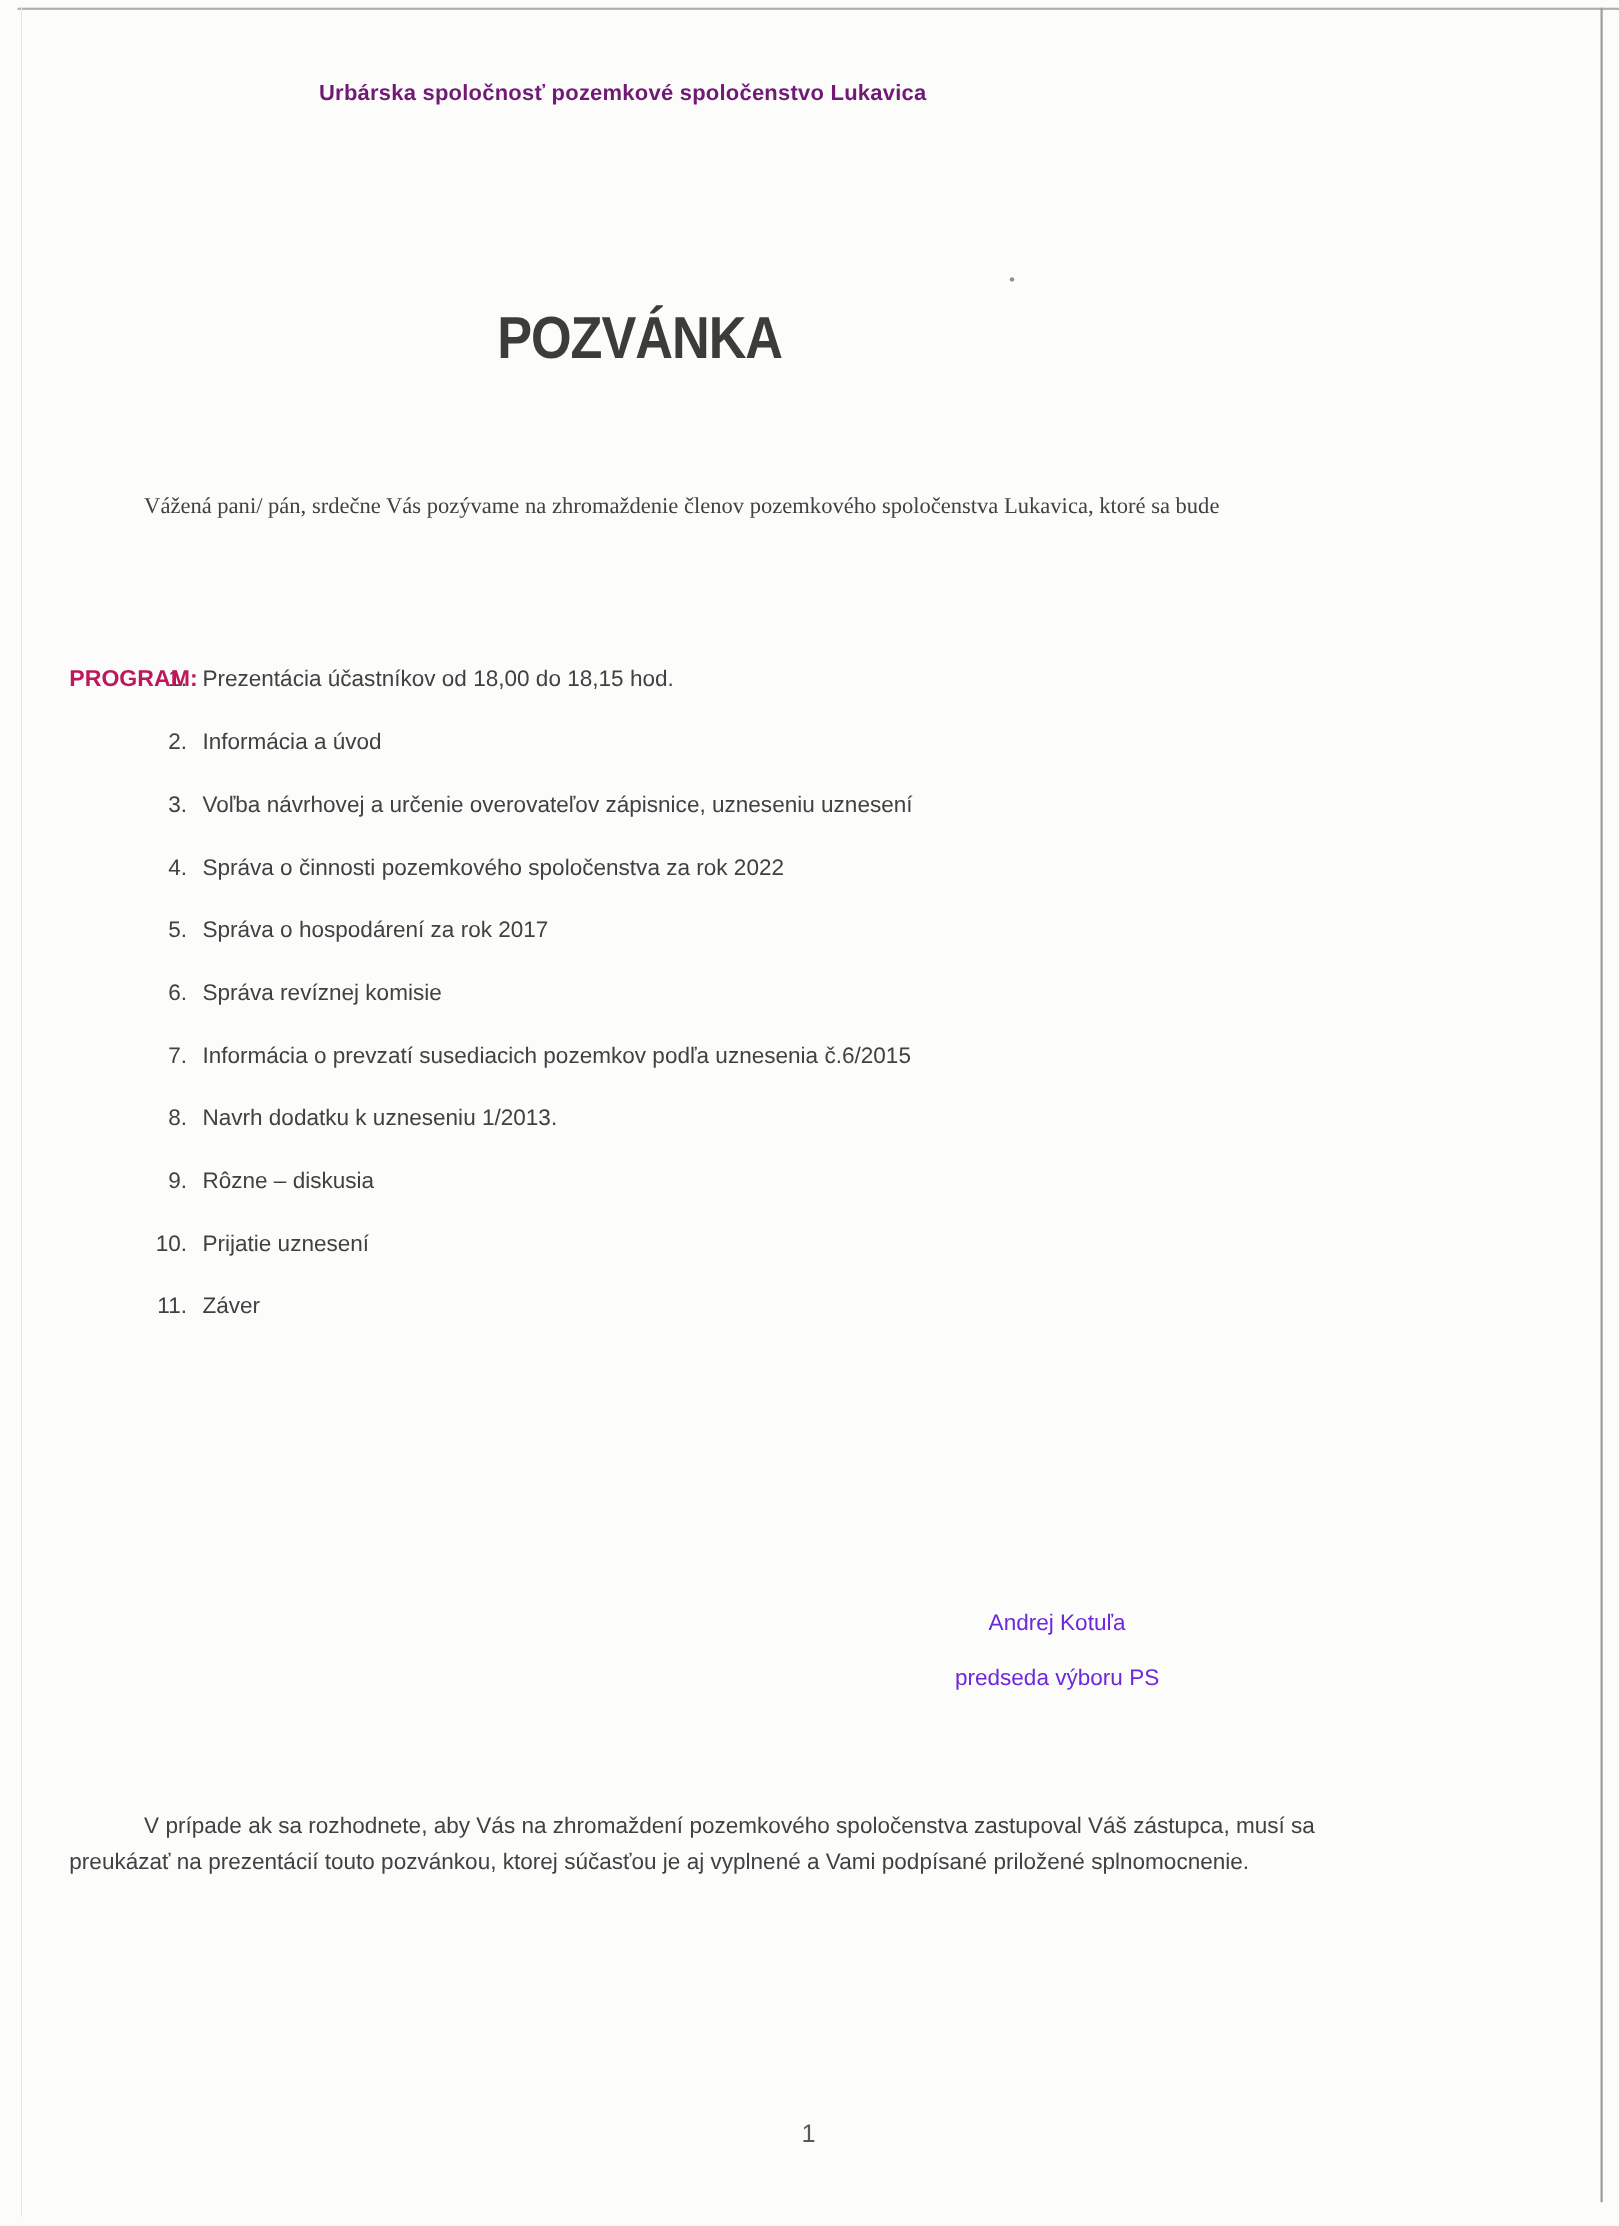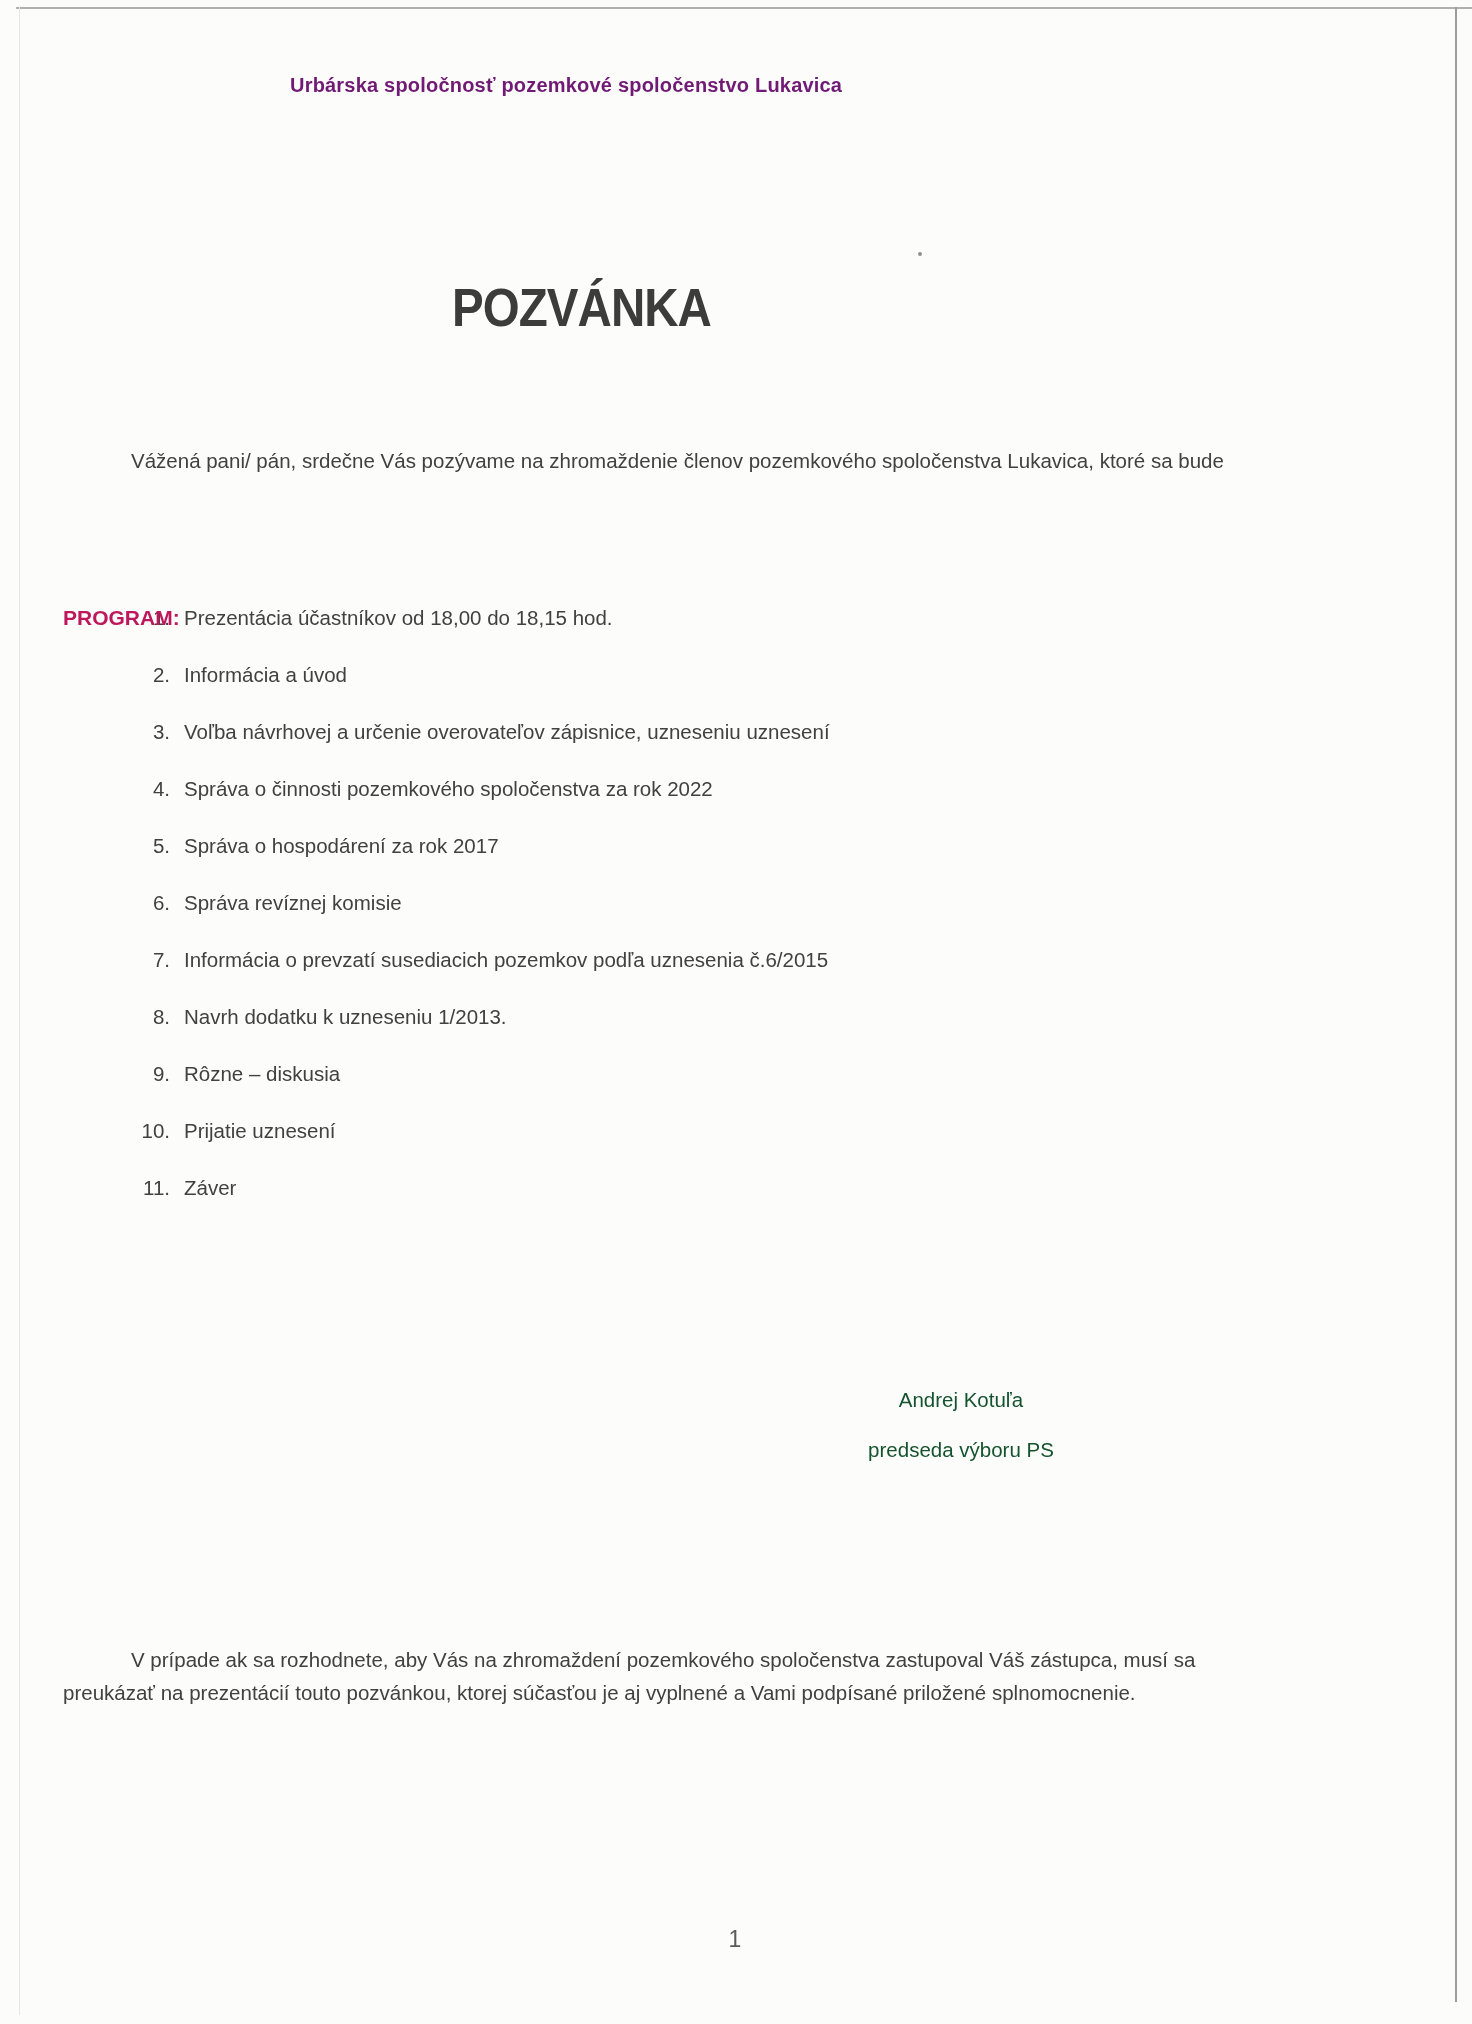--- a/index.html
+++ b/index.html
@@ -59,20 +59,21 @@
     transform: scale(0.95, 1.08);
     transform-origin: left top;
   }
   .intro {
     position: absolute;
     left: 63px; top: 444px;
     width: 1365px;
     font-size: 20.5px;
     line-height: 33px;
     color: #414141;
+    font-family: Liberation Serif, serif;
   }
   .intro .line-indent { text-indent: 68px; }
   .intro .bold-part {
     font-weight: 700;
     font-size: 21.5px;
     color: #383838;
   }
   .program {
     position: absolute;
     left: 63px; top: 606px;
@@ -97,25 +98,25 @@
     color: #414141;
   }
   .program-item .num {
     width: 30px;
     flex: 0 0 30px;
     text-align: right;
     margin-right: 14px;
   }
   .signature {
     position: absolute;
-    left: 790px; top: 1388px;
+    left: 790px; top: 1464px;
     width: 342px;
     text-align: center;
     font-size: 20.5px;
-    color: #14532d;
+    color: #6d28d9;
   }
   .signature .role { margin-top: 26px; }
   .closing-note {
     position: absolute;
     left: 63px; top: 1643px;
     width: 1365px;
     font-size: 20.5px;
     line-height: 33px;
     color: #414141;
   }

